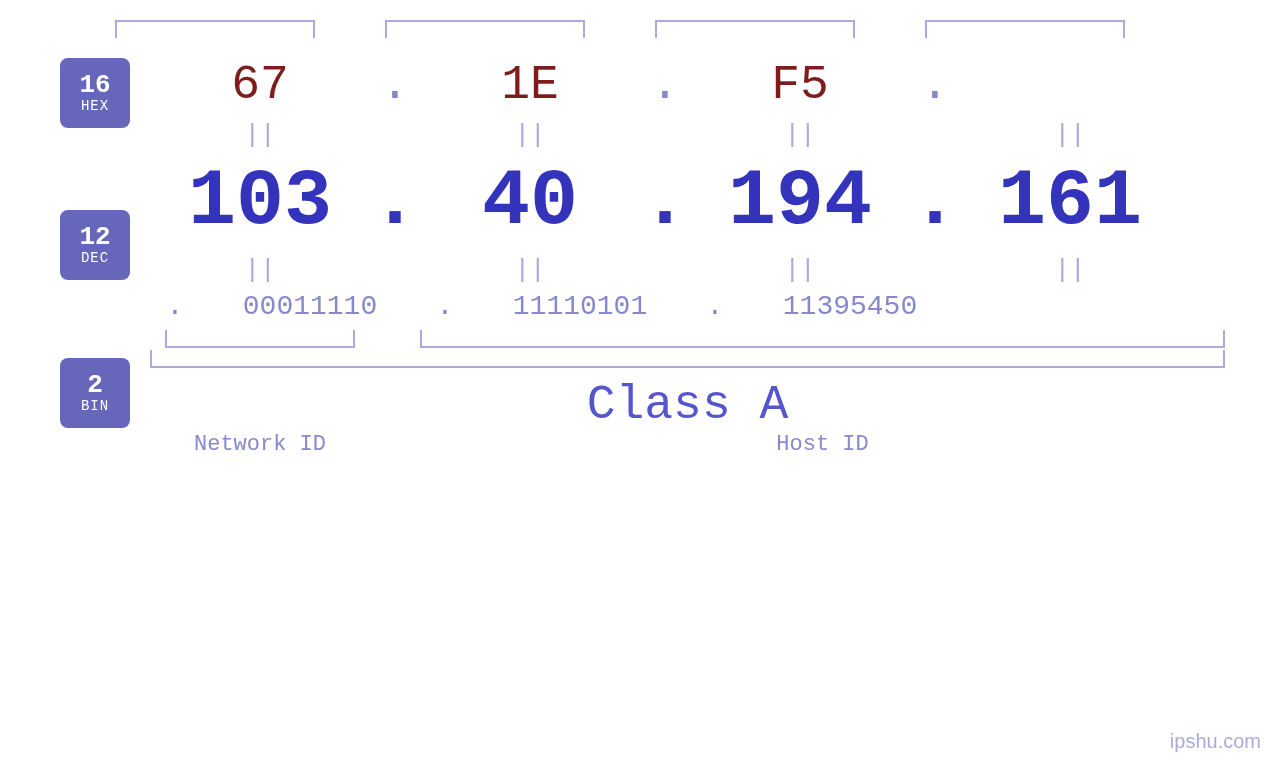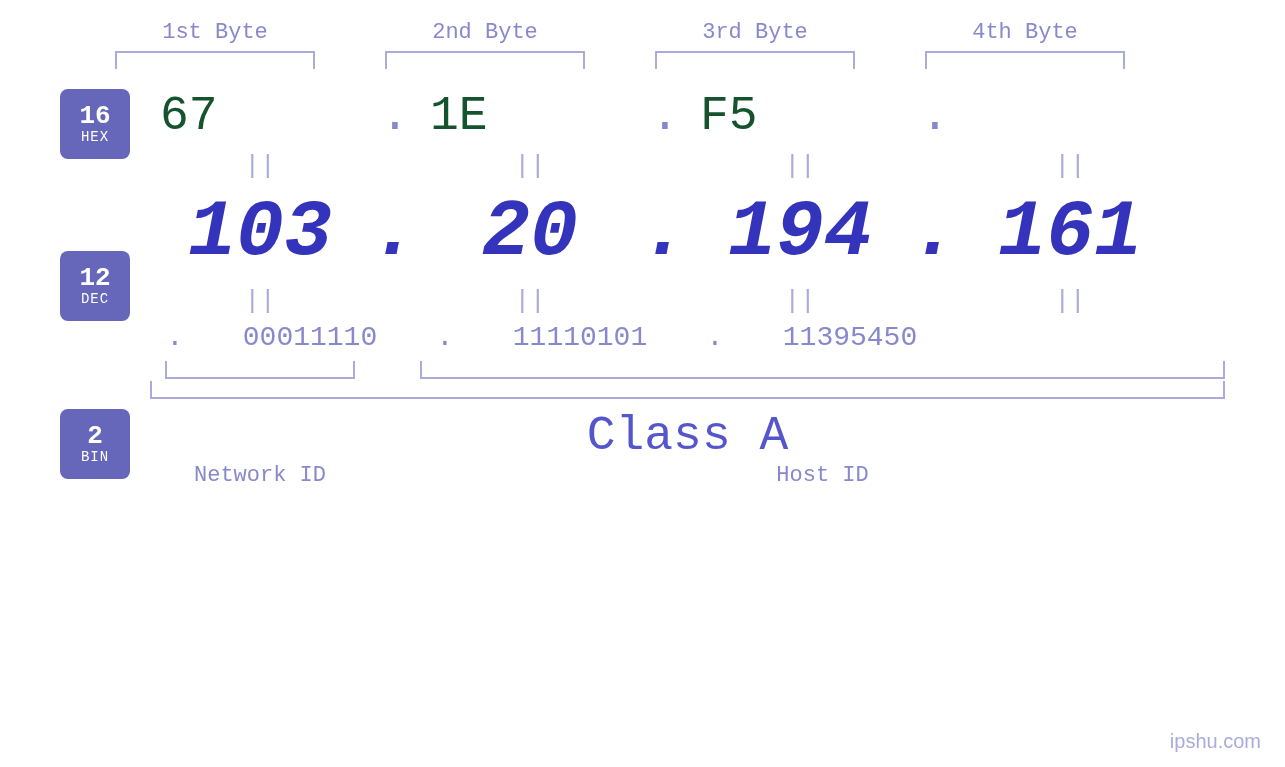--- a/index.html
+++ b/index.html
@@ -25,21 +25,21 @@
       width: 200px;
       height: 18px;
       border-top: 2px solid #aaaadd;
       border-left: 2px solid #aaaadd;
       border-right: 2px solid #aaaadd;
     }
 
     .base-labels {
       display: flex;
       flex-direction: column;
-      gap: 18px;
+      gap: 8px;
       margin-right: 20px;
       margin-top: -10px;
     }
 
     .base-badge {
       background: #6666bb;
       color: white;
       width: 70px;
       height: 70px;
       border-radius: 8px;
@@ -62,22 +62,23 @@
       letter-spacing: 1px;
     }
 
     .values-grid {
       display: flex;
       flex-direction: column;
       flex: 1;
     }
 
     .hex-value {
-      color: #14532d;
+      color: #7f1d1d;
       font-size: 48px;
+      text-align: center;
       width: 200px;
     }
 
     .dot-hex {
       color: #8888cc;
       font-size: 48px;
       flex-shrink: 0;
     }
 
     .dec-value {
@@ -137,37 +138,20 @@
       align-items: center;
       justify-content: center;
       width: 50px;
     }
   </style>
 </head>
 <body>
 
 <div class="main-container">
 
-  <div class="full-row" style="margin-left:90px; margin-bottom:6px;">
-    <div class="byte-col">
-      <span style="color:#8888cc;font-size:22px;">1st Byte</span>
-    </div>
-    <div class="dot-col"></div>
-    <div class="byte-col">
-      <span style="color:#8888cc;font-size:22px;">2nd Byte</span>
-    </div>
-    <div class="dot-col"></div>
-    <div class="byte-col">
-      <span style="color:#8888cc;font-size:22px;">3rd Byte</span>
-    </div>
-    <div class="dot-col"></div>
-    <div class="byte-col">
-      <span style="color:#8888cc;font-size:22px;">4th Byte</span>
-    </div>
-  </div>
 
   <div class="full-row" style="margin-left:90px; margin-bottom:20px;">
     <div class="byte-col">
         <div class="bracket-top"></div>
       </div>
     <div class="dot-col"></div>
     <div class="byte-col">
         <div class="bracket-top"></div>
       </div>
     <div class="dot-col"></div>
@@ -234,29 +218,29 @@
         <div class="dot-col"></div>
         <div class="byte-col">
             <span style="color:#aaaadd;font-size:26px;">||</span>
           </div>
         <div class="dot-col"></div>
         <div class="byte-col">
             <span style="color:#aaaadd;font-size:26px;">||</span>
           </div>
       </div>
 
-      <div class="full-row" style="margin-bottom:8px;font-style:italic;">
+      <div class="full-row" style="margin-bottom:8px;">
         <div class="byte-col">
             <span class="dec-value">103</span>
           </div>
         <div class="dot-col">
             <span class="dot-dec">.</span>
           </div>
         <div class="byte-col">
-            <span class="dec-value">20</span>
+            <span class="dec-value">40</span>
           </div>
         <div class="dot-col">
             <span class="dot-dec">.</span>
           </div>
         <div class="byte-col">
             <span class="dec-value">194</span>
           </div>
         <div class="dot-col">
             <span class="dot-dec">.</span>
           </div>

